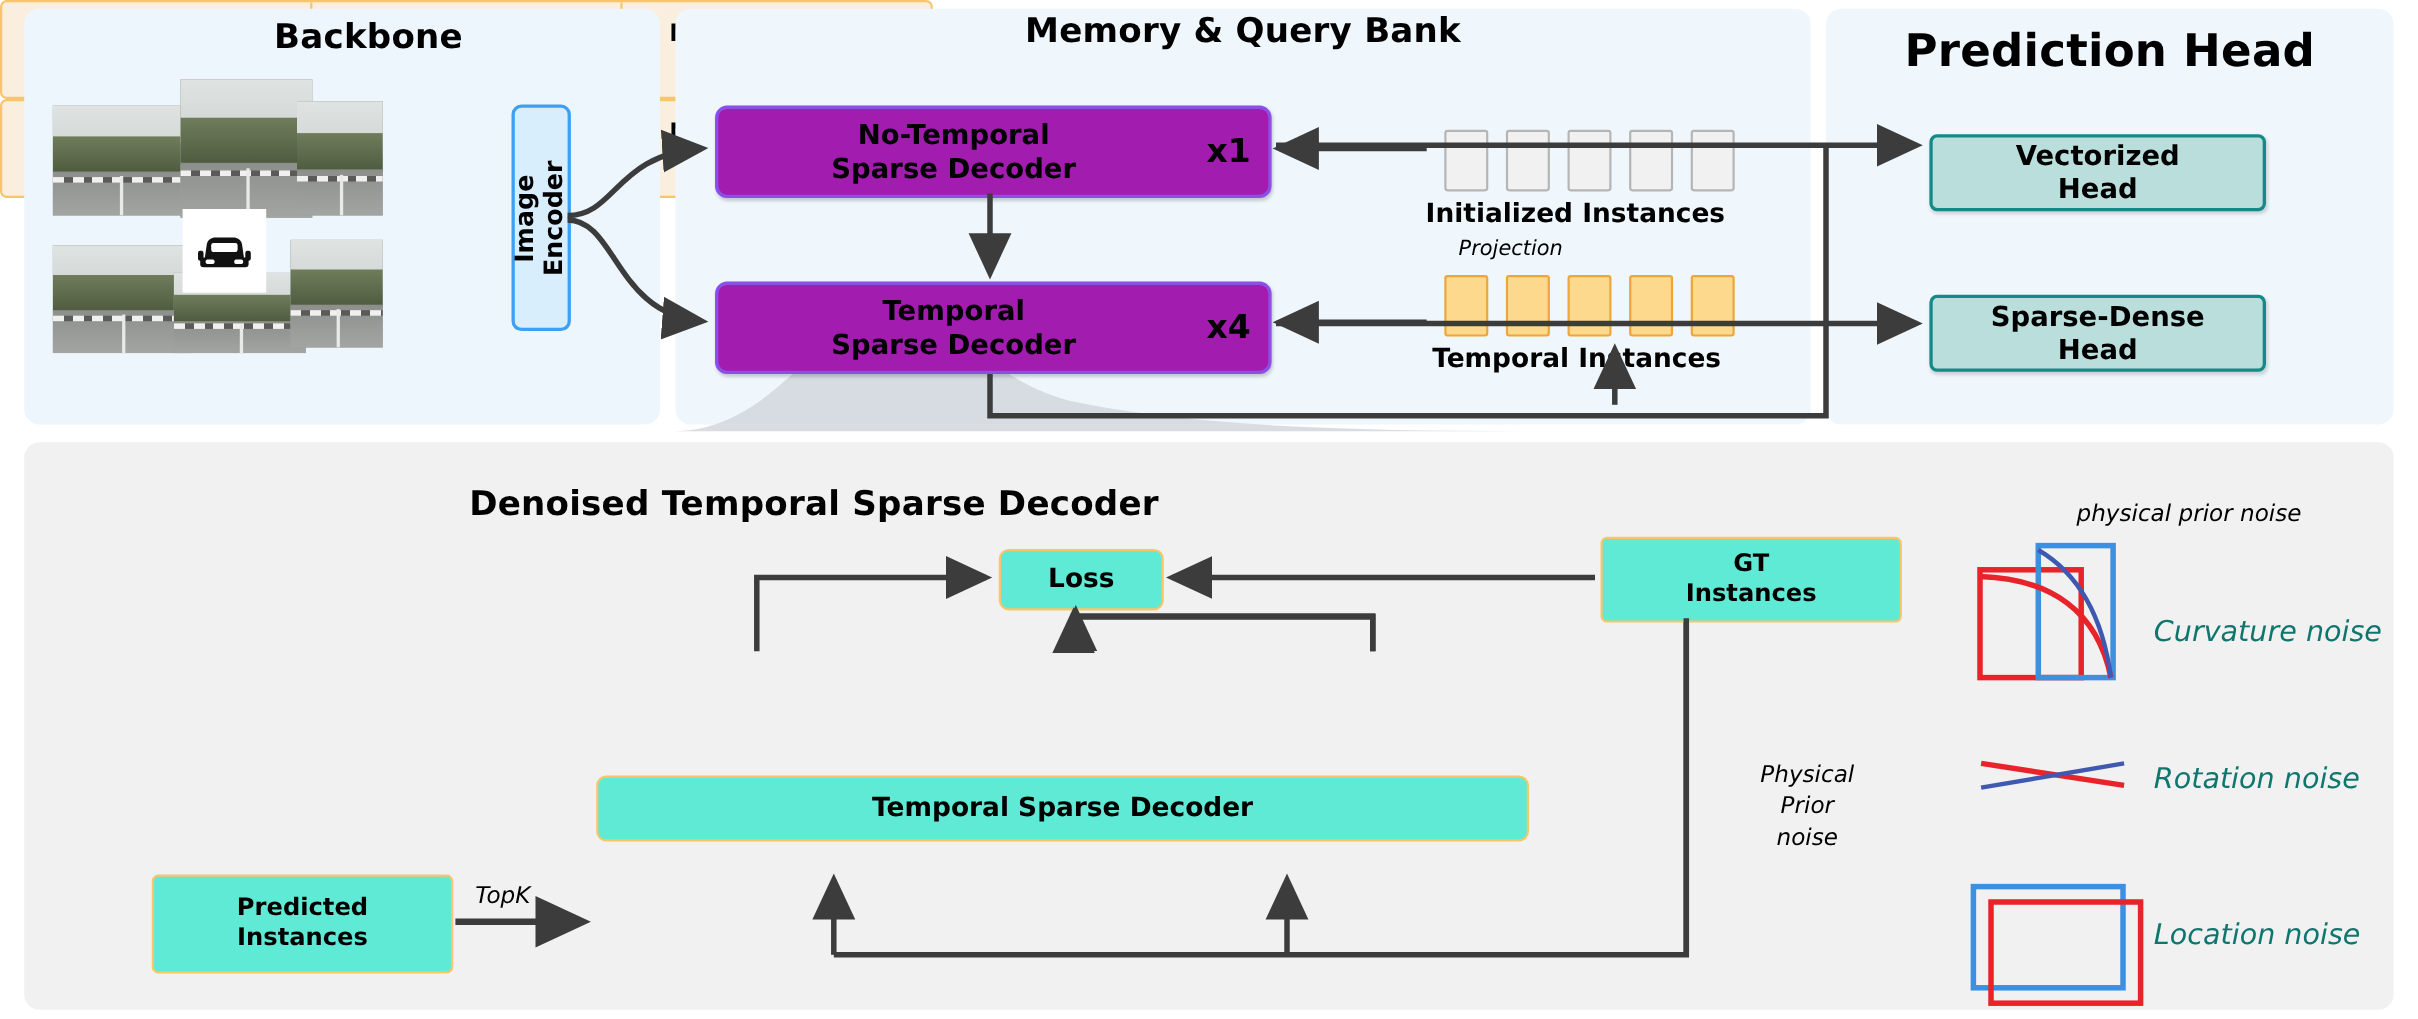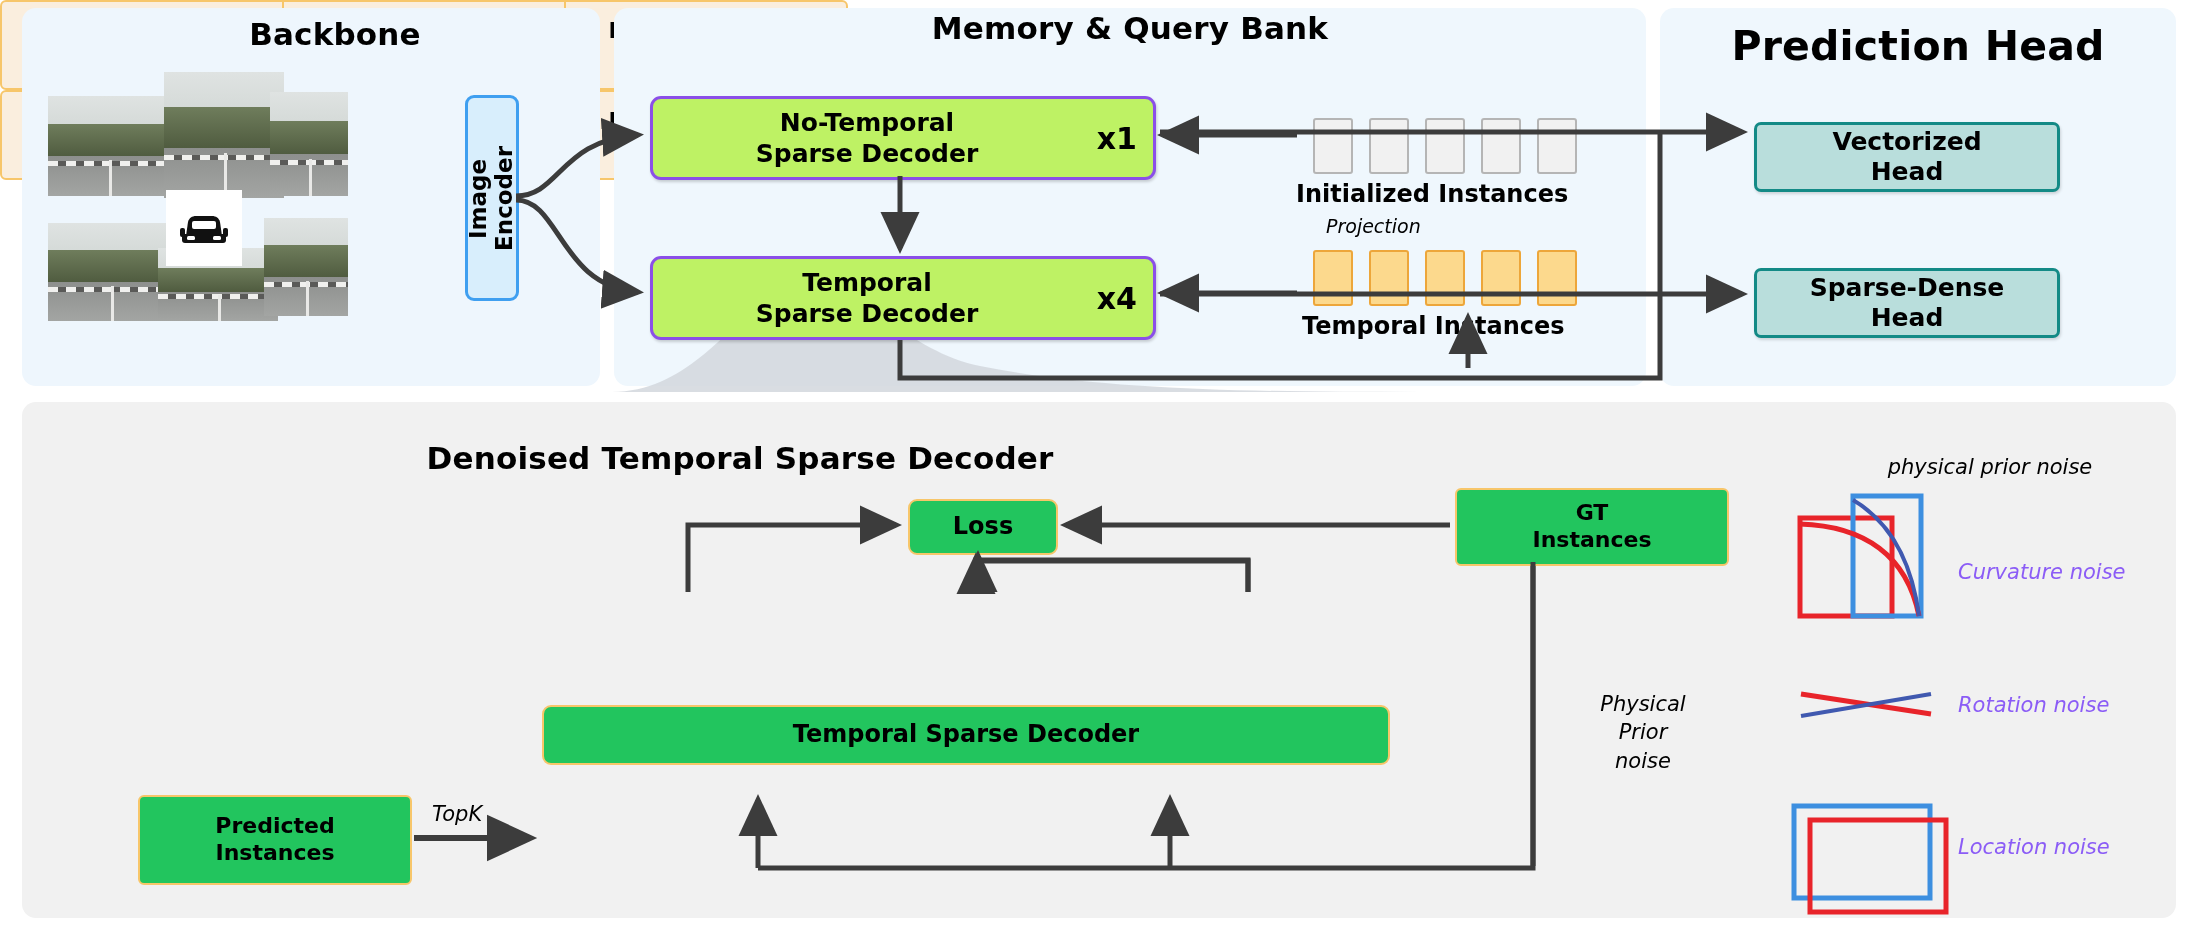--- a/index.html
+++ b/index.html
@@ -43,21 +43,21 @@
        display:flex;align-items:center;justify-content:center;}
 
   
   #image-encoder{position:absolute;left:465px;top:95px;width:48px;height:200px;
     background:#d8eefc;border:3px solid #3f9ff0;border-radius:9px;
     display:flex;align-items:center;justify-content:center;}
   #image-encoder span{writing-mode:vertical-rl;transform:rotate(180deg);
     font-size:23px;font-weight:bold;line-height:1.12;text-align:center;color:#000;}
 
   
-  .decoder{position:absolute;background:#bef264;border:3px solid #8b4fe8;border-radius:11px;
+  .decoder{position:absolute;background:#a21caf;border:3px solid #8b4fe8;border-radius:11px;
            box-shadow:1px 2px 3px rgba(0,0,0,.18);}
   .decoder .dtxt{position:absolute;left:14px;right:86px;top:50%;transform:translateY(-50%);
            text-align:center;font-size:25px;font-weight:bold;line-height:1.22;color:#000;}
   .decoder .rep{position:absolute;right:16px;top:50%;transform:translateY(-50%);
            font-size:30px;font-weight:bold;color:#000;}
   #dec-notemp{left:650px;top:96px; width:500px;height:78px;}
   #dec-temp  {left:650px;top:256px;width:500px;height:78px;}
 
   
   .chips{position:absolute;display:flex;gap:16px;}
@@ -73,21 +73,21 @@
 
   
   .headbox{position:absolute;background:#b9dedc;border:3px solid #138a86;border-radius:7px;
       display:flex;align-items:center;justify-content:center;text-align:center;
       font-size:25px;font-weight:bold;line-height:1.2;color:#000;
       box-shadow:1px 2px 3px rgba(0,0,0,.15);}
   #head-vec{left:1754px;top:122px;width:300px;height:64px;}
   #head-sd {left:1754px;top:268px;width:300px;height:64px;}
 
   
-  .obox{position:absolute;background:#22c55e;border:2px solid #f7c66a;border-radius:6px;
+  .obox{position:absolute;background:#5eead4;border:2px solid #f7c66a;border-radius:6px;
         display:flex;align-items:center;justify-content:center;text-align:center;
         font-size:22px;font-weight:bold;line-height:1.22;color:#000;}
   #loss-box{left:908px;top:499px;width:146px;height:52px;border-radius:9px;font-size:24px;}
   #gt-box{left:1455px;top:488px;width:270px;height:74px;}
   #row-top{left:542px;top:595px;width:844px;height:86px;display:flex;border-radius:6px;
            background:#faeede;border:2px solid #f7c66a;overflow:hidden;}
   #row-bot{left:542px;top:795px;width:844px;height:86px;display:flex;border-radius:6px;
            background:#faeede;border:2px solid #f7c66a;overflow:hidden;}
   .cell{flex:1;display:flex;align-items:center;justify-content:center;text-align:center;
         font-size:22px;font-weight:bold;line-height:1.22;color:#000;
@@ -95,21 +95,21 @@
   .cell:last-child{border-right:none;}
   #tsd-bar{left:542px;top:705px;width:844px;height:56px;border-radius:9px;font-size:24px;}
   #pred-left{left:138px;top:795px;width:270px;height:86px;}
   #topk-label{position:absolute;left:432px;top:802px;font-size:21px;font-style:italic;color:#000;}
   #pp-noise{position:absolute;left:1588px;top:690px;width:110px;text-align:center;
             font-size:21px;font-style:italic;line-height:1.35;color:#000;}
 
   
   #legend-title{position:absolute;left:1830px;top:455px;width:320px;text-align:center;
                 font-size:21px;font-style:italic;color:#000;}
-  .legend-label{position:absolute;font-size:21px;font-style:italic;color:#8b5cf6;white-space:nowrap;}
+  .legend-label{position:absolute;font-size:26px;font-style:italic;color:#0f766e;white-space:nowrap;}
   #ll-curv{left:1958px;top:560px;}
   #ll-rot {left:1958px;top:693px;}
   #ll-loc {left:1958px;top:835px;}
 
   svg.ov{position:absolute;left:0;top:0;width:2198px;height:926px;pointer-events:none;}
 </style>
 </head>
 <body>
 
 <div class="panel" id="panel-backbone"></div>

